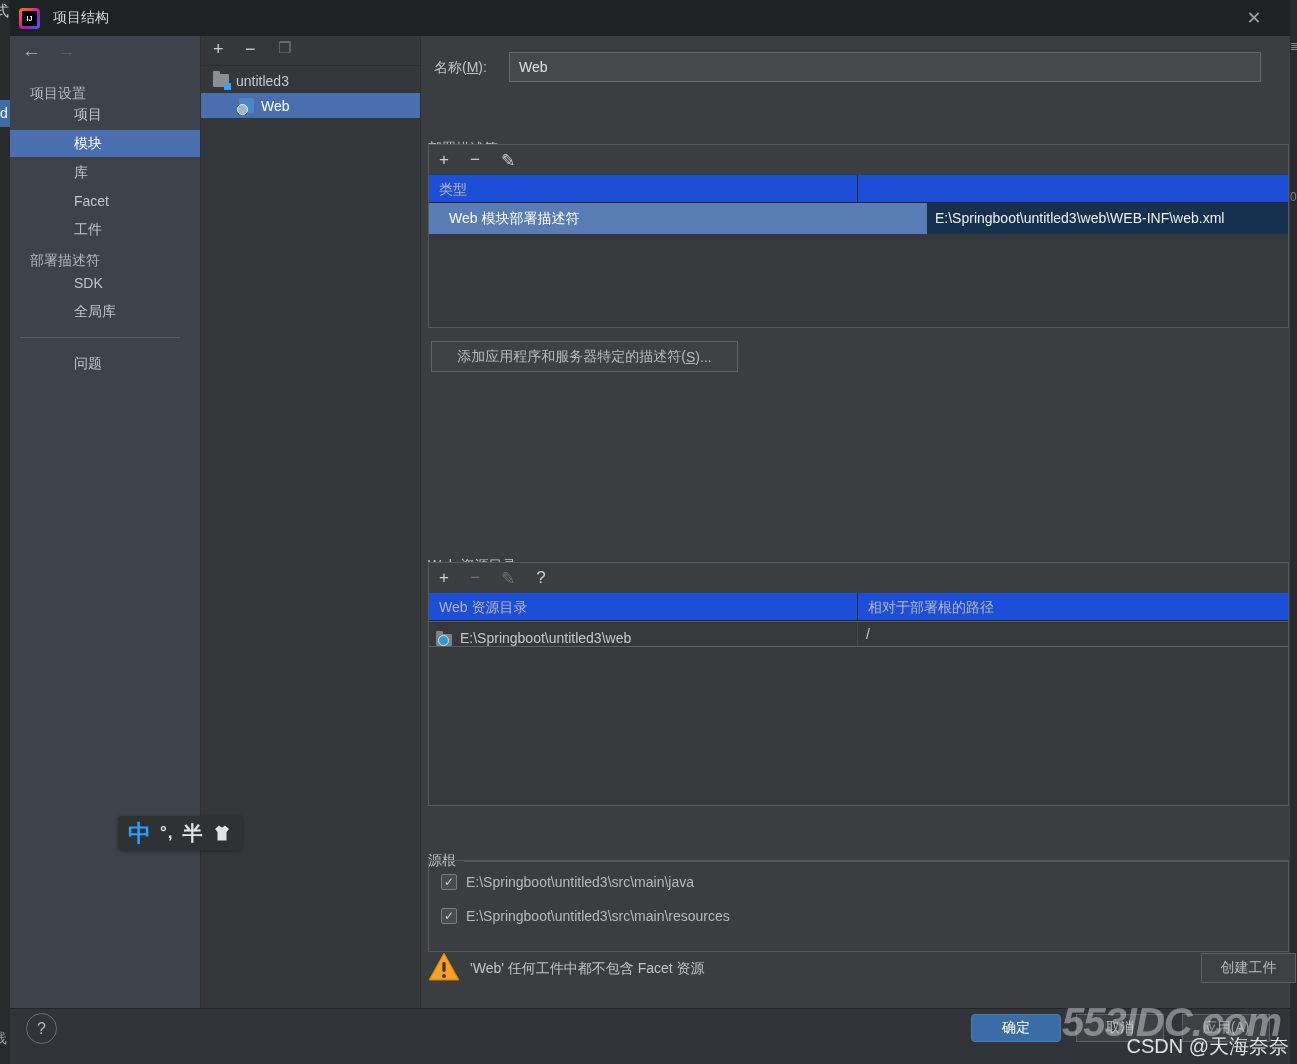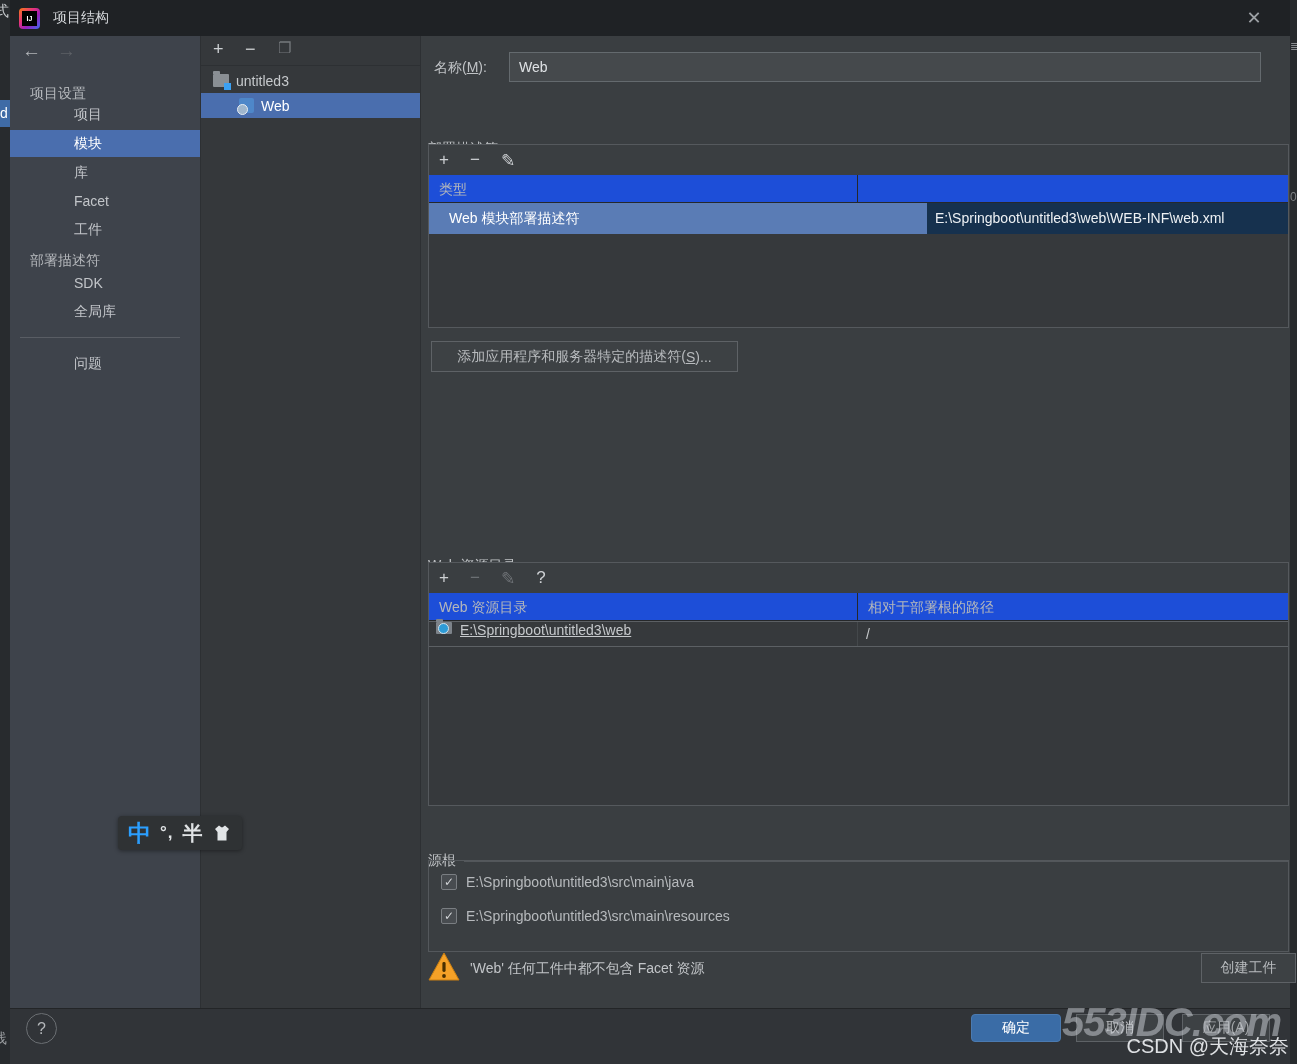--- a/index.html
+++ b/index.html
@@ -71,21 +71,21 @@
   .pt-icon { font-size:17px; color:#cdd0d3; }
   .pt-icon.dim { color:#6e7276; }
   .thead { height:28px; background:#1d4ed8; border-bottom:1px solid #26282a; display:flex; }
   .thead .th { color:#b4b7bb; font-size:14px; line-height:28px; padding-left:10px; }
   .th-left { width:429px; border-right:1px solid #26282a; }
   .th-right { flex:1; }
   .trow { height:31px; display:flex; }
   .cell-type { width:498px; background:#5a7cb5; color:#ffffff; font-size:14px; line-height:31px; padding-left:20px; }
   .cell-path { flex:1; background:#16314e; color:#eef1f4; font-size:14px; line-height:31px; padding-left:8px; }
   .trow2 { height:26px; display:flex; border-top:1px solid #5c6064; border-bottom:1px solid #5c6064; align-items:center; }
-  .cell-dir { width:429px; display:flex; align-items:flex-start; color:#c6c9cc; font-size:14px; padding-left:7px; height:100%; border-right:1px solid #44484b;text-decoration:underline; }
+  .cell-dir { width:429px; display:flex; align-items:flex-end; color:#c6c9cc; font-size:14px; padding-left:7px; height:100%; border-right:1px solid #44484b; }
   .cell-rel { flex:1; color:#c6c9cc; font-size:14px; padding-left:8px; }
   .resfolder-icon { width:16px; height:12px; background:#7d8destination89; background:#7d838a; border-radius:1px; position:relative; margin-right:8px; }
   .resfolder-icon::before { content:""; position:absolute; left:0; top:-3px; width:7px; height:3px; background:#7d838a; border-radius:1px 1px 0 0; }
   .resfolder-icon::after { content:""; position:absolute; left:2px; top:1px; width:9px; height:9px; border-radius:50%;
     background:#2e9bd6; border:1px solid #cfe3f0; }
 
   .btn { border:1px solid #5e6266; background:#3d4144; color:#b8bbbe; font-size:14px; border-radius:0;
     display:inline-flex; align-items:center; justify-content:center; font-family:"Liberation Sans","DejaVu Sans",sans-serif; }
   .add-desc-btn { position:absolute; left:10px; top:305px; width:307px; height:31px; }
   .add-desc-btn u { text-decoration:underline; }

